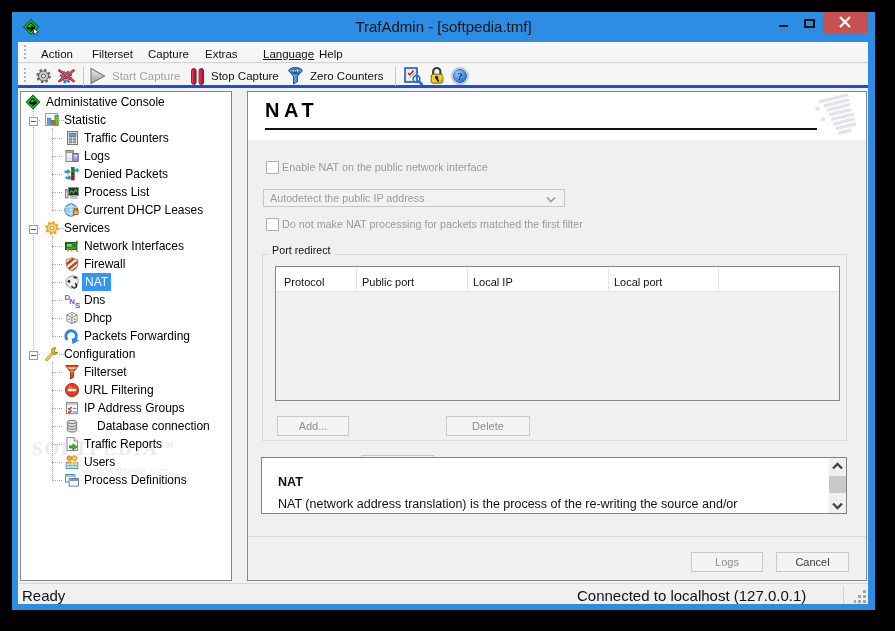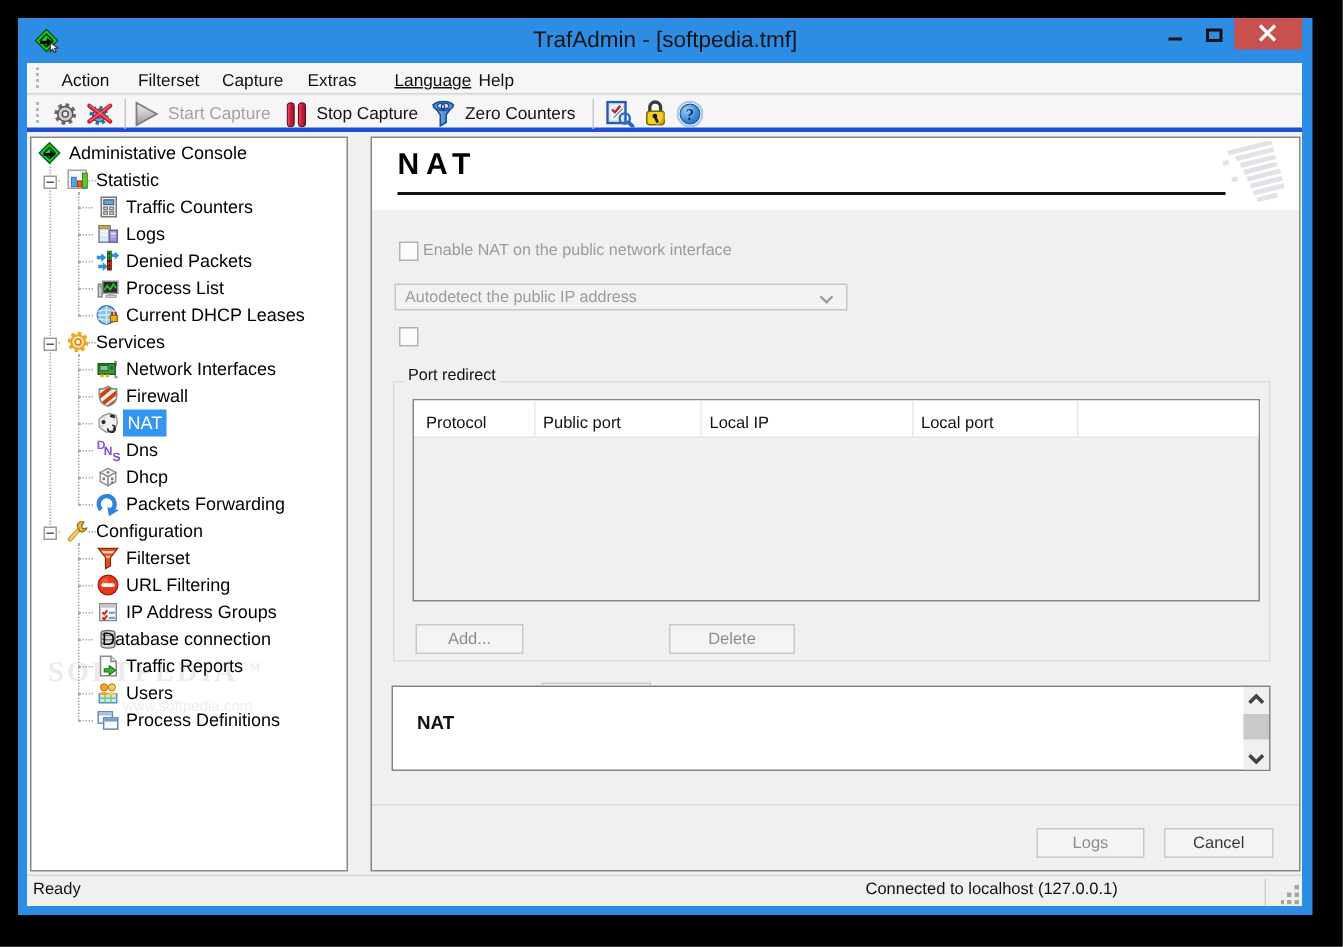--- a/index.html
+++ b/index.html
@@ -65,21 +65,21 @@
 .th { position:absolute; top:9px; font-size:11px; color:#111; }
 .thsep { position:absolute; top:0; width:1px; height:25px; background:#e2e8f0; }
 .btn { position:absolute; height:20px; background:#f4f4f4; border:1px solid #c9c9c9;
   font-size:11px; color:#8d8d8d; text-align:center; line-height:19px; }
 #descbox { position:absolute; left:13px; top:365px; width:586px; height:57px;
   background:#fff; border:1px solid #7f8288; }
 #descsb { position:absolute; right:0; top:0; width:17px; height:55px; background:#f0f0f0; }
 #botline { position:absolute; left:0; top:444px; width:618px; height:1px; background:#dadada; }
 
 #statusbar { position:absolute; left:0; top:541px; width:850px; height:21px;
-  background:#f0f0f0; border-top:1px solid #d6d6d6; font-size:11px; color:#111; }
+  background:#f0f0f0; border-top:1px solid #d6d6d6; font-size:15px; color:#111; }
 </style>
 </head>
 <body>
 <div id="win">
   <div id="title">TrafAdmin - [softpedia.tmf]</div>
   <div id="appicon" class="abs" style="left:10px;top:6px;width:18px;height:18px;"><svg width="18" height="18">
         <rect x="3.8" y="3.8" width="10.4" height="10.4" transform="rotate(45 9 9)" fill="#21d421" stroke="#052"></rect>
         <rect x="6" y="6" width="6" height="6" transform="rotate(45 9 9)" fill="none" stroke="#041" stroke-width="1.3"></rect>
         <path d="M4.8 9.2 h4.4 v-2 l4 3 -4 3 v-2 h-4.4 z" fill="#000"></path>
         <path d="M11.5 10.5 v6 l1.6-1.6 1 2 1.3-0.6 -1-2 2.1-0.4 z" fill="#fff" stroke="#333" stroke-width="0.8"></path>
@@ -410,21 +410,21 @@
         <div class="trow" style="left:63px;top:145px;">Network Interfaces</div>
         <div class="trow" style="left:63px;top:163px;">Firewall</div>
         <div class="trow" style="left:61px;top:181px;background:#3296f2;color:#fff;padding:0 3px;">NAT</div>
         <div class="trow" style="left:63px;top:199px;">Dns</div>
         <div class="trow" style="left:63px;top:217px;">Dhcp</div>
         <div class="trow" style="left:63px;top:235px;">Packets Forwarding</div>
         <div class="trow" style="left:43px;top:253px;">Configuration</div>
         <div class="trow" style="left:63px;top:271px;">Filterset</div>
         <div class="trow" style="left:63px;top:289px;">URL Filtering</div>
         <div class="trow" style="left:63px;top:307px;">IP Address Groups</div>
-        <div class="trow" style="left:47px;top:325px;">Database connection</div>
+        <div class="trow" style="left:76px;top:325px;">Database connection</div>
         <div class="trow" style="left:63px;top:343px;">Traffic Reports</div>
         <div class="trow" style="left:63px;top:361px;">Users</div>
         <div class="trow" style="left:63px;top:379px;">Process Definitions</div>
       </div>
       <div id="rpanel">
         <div id="rtitleband"></div>
         <div id="rtitle">NAT</div>
         <div id="rtitleline"></div>
         <div id="stamp" class="abs" style="left:567px;top:2px;width:48px;height:46px;"><svg width="48" height="46">
               <g transform="rotate(-14 24 23)" fill="#e2e2e7">
@@ -440,39 +440,41 @@
                 <rect x="6" y="20" width="4" height="3.2"></rect>
                 <rect x="42" y="1" width="4" height="3.2"></rect>
               </g>
             </svg></div>
         <div class="cb" style="left:18px;top:69px;"></div>
         <span class="cblabel" style="left:34px;top:69px;">Enable NAT on the public network interface</span>
         <div id="combo">Autodetect the public IP address<svg class="abs" style="right:8px;top:6px;" width="10" height="7">
               <path d="M1 1.5 L5 5.5 L9 1.5" fill="none" stroke="#989ca2" stroke-width="1.6"></path>
             </svg></div>
         <div class="cb" style="left:18px;top:126px;"></div>
+        <span class="cblabel" style="left:34px;top:126px;">Do not make NAT processing for packets matched the first filter</span>
         <div id="groupbox"></div>
         <div id="grouplabel">Port redirect</div>
         <div id="table">
           <div id="thead">
             <span class="th" style="left:8px;">Protocol</span>
             <span class="th" style="left:86px;">Public port</span>
             <span class="th" style="left:197px;">Local IP</span>
             <span class="th" style="left:338px;">Local port</span>
             <div class="thsep" style="left:80px;"></div>
             <div class="thsep" style="left:191px;"></div>
             <div class="thsep" style="left:332px;"></div>
             <div class="thsep" style="left:442px;"></div>
           </div>
         </div>
         <div class="btn" style="left:29px;top:324px;width:72px;">Add...</div>
         <div class="btn" style="left:113px;top:324px;width:73px;margin-top:39px;">Edit...</div>
         <div class="btn" style="left:198px;top:324px;width:84px;">Delete</div>
         <div id="descbox">
           <div style="position:absolute;left:16px;top:17px;font-size:12.5px;font-weight:bold;color:#111;">NAT</div>
+          <div style="position:absolute;left:16px;top:39px;font-size:12.5px;color:#111;">NAT (network address translation) is the process of the re-writing the source and/or</div>
           <div id="descsb">
             <svg class="abs" style="left:3px;top:4px;" width="11" height="8">
                 <path d="M1 6.5 L5.5 2 L10 6.5" fill="none" stroke="#444" stroke-width="2.4"></path>
               </svg>
             <div class="abs" style="left:0;top:18px;width:17px;height:17px;background:#c9c9c9;"></div>
             <svg class="abs" style="left:3px;top:44px;" width="11" height="8">
                 <path d="M1 1.5 L5.5 6 L10 1.5" fill="none" stroke="#444" stroke-width="2.4"></path>
               </svg>
           </div>
         </div>

